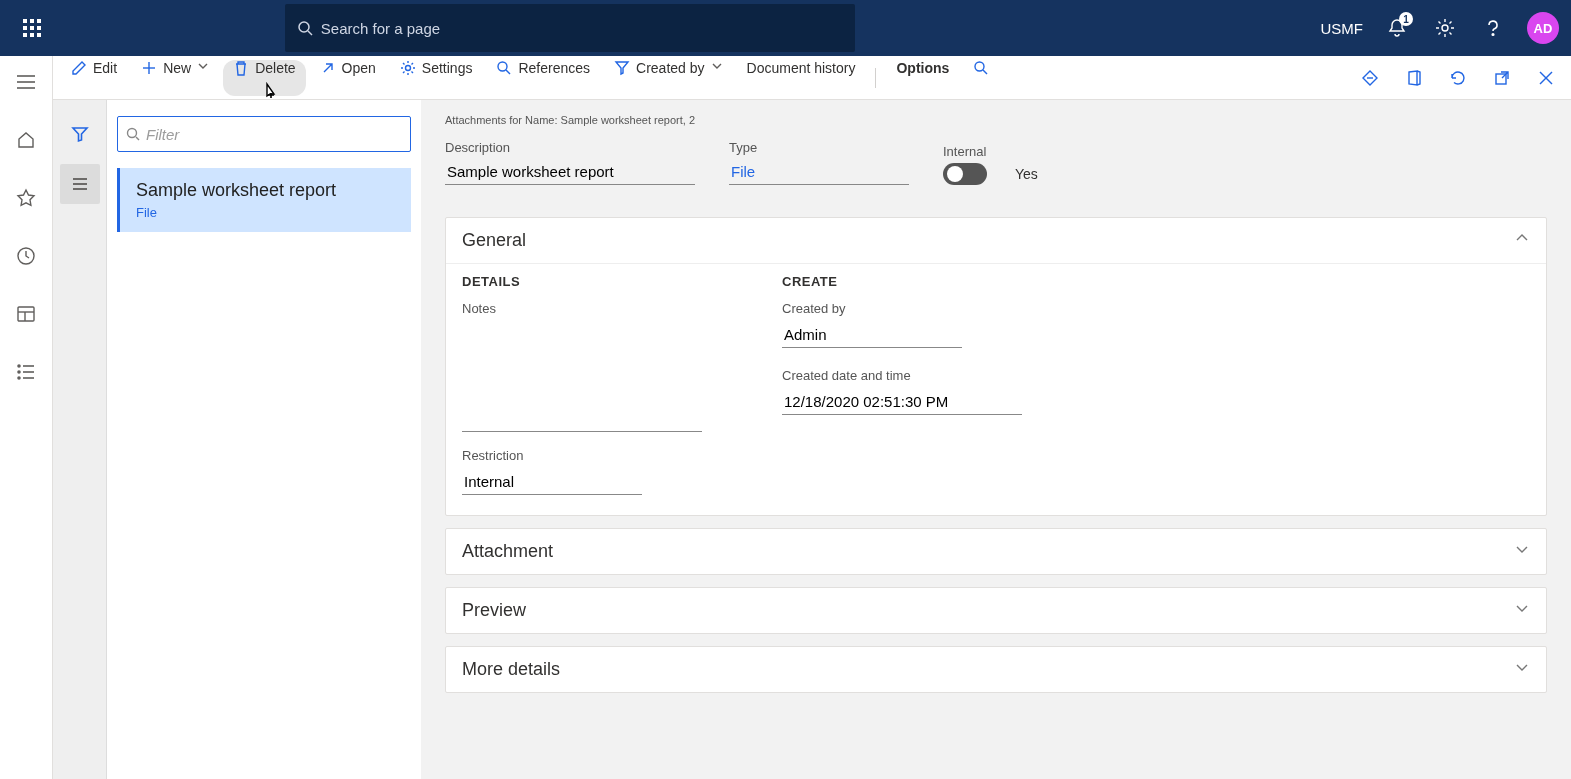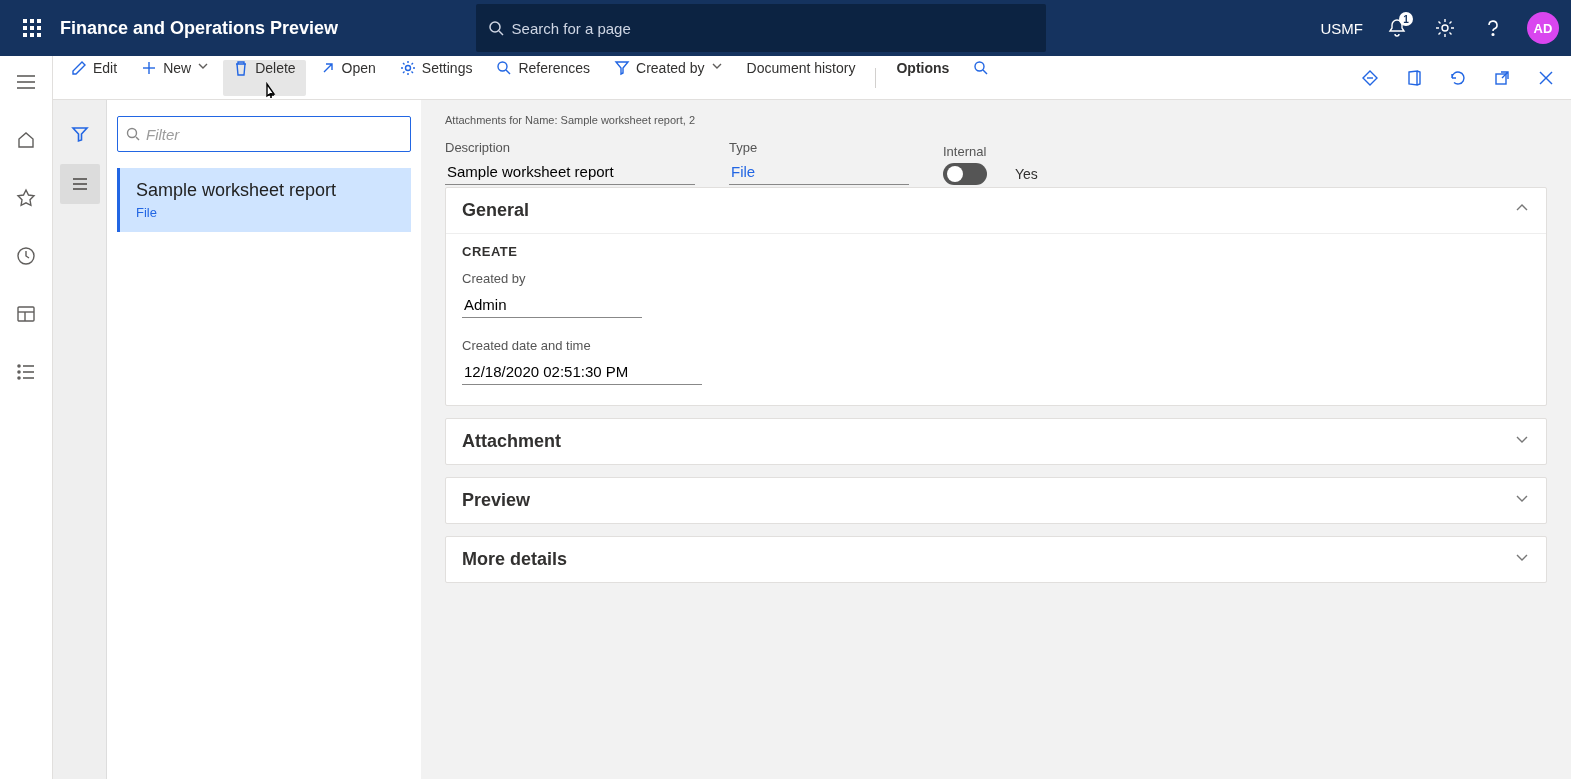--- a/index.html
+++ b/index.html
@@ -44,58 +44,57 @@
   .listpane { width:314px; background:#fff; padding:16px 6px 0 6px; display:flex; flex-direction:column; }
   .filter-box { display:flex; align-items:center; border:1px solid #2266e3; height:36px; padding:0 8px; border-radius:2px; margin:0 4px 16px 4px; }
   .filter-box input { border:none; outline:none; flex:1; font-size:15px; margin-left:6px; color:#323130; }
   .filter-box input::placeholder { color:#9c9c9c; font-style:italic; }
   .list-item { padding:12px 16px; border-left:3px solid #2266e3; background:#cfe4ff; cursor:pointer; margin:0 4px;}
   .list-item .li-title { font-size:18px; color:#222; }
   .list-item .li-sub { font-size:13px; color:#2266e3; margin-top:4px; }
 
   .detail { flex:1; overflow-y:auto; padding:14px 24px 30px 24px; }
   .detail-header { font-size:11px; color:#555; margin-bottom:14px; }
-  .field-row { display:flex; gap:34px; margin-bottom:2px; align-items:flex-end; }
+  .field-row { display:flex; gap:34px; margin-bottom:32px; align-items:flex-end; }
   .field { display:flex; flex-direction:column; }
   .field label { font-size:13px; color:#555; margin-bottom:4px; }
   .underline-input { border:none; border-bottom:1px solid #888; background:transparent; font-size:15px; padding:4px 2px; min-width:180px; outline:none; }
   .underline-link { border:none; border-bottom:1px solid #888; background:transparent; font-size:15px; padding:4px 2px; min-width:180px; color:#2266e3; cursor:pointer; }
   .toggle { width:44px; height:22px; background:#555; border-radius:11px; position:relative; cursor:pointer; }
   .toggle .knob { width:16px; height:16px; background:#fff; border-radius:50%; position:absolute; top:3px; left:4px; }
   .toggle-row { display:flex; align-items:center; gap:28px; }
 
   .fasttab { background:#fff; border:1px solid #e1dfdd; border-radius:2px; margin-bottom:12px; }
-  .fasttab-head { display:flex; align-items:center; justify-content:space-between; padding:12px 16px; cursor:pointer; font-size:18px;font-weight:bold; }
+  .fasttab-head { display:flex; align-items:center; justify-content:space-between; padding:12px 16px; cursor:pointer; font-size:18px; }
   .fasttab-body { padding:10px 16px 20px 16px; display:flex; gap:80px; border-top:1px solid #eee; }
   .col { display:flex; flex-direction:column; gap:6px; }
   .section-title { font-size:13px; font-weight:700; letter-spacing:0.5px; color:#323130; margin-bottom:6px; }
   .textarea { border:none; border-bottom:1px solid #888; width:240px; height:110px; resize:none; outline:none; background:transparent; font-size:14px; }
 
   .chev { color:#777; }
   .cursor { position:absolute; width:22px; height:22px; pointer-events:none; }
-  .ap-btn.hover-wrap { position:relative; }
+  .ap-btn.hover-wrap { position:relative;border-radius:12px; }
 </style>
 </head>
 <body>
 
 <div class="topbar">
   <div class="waffle">
     <svg width="18" height="18" viewBox="0 0 18 18" fill="#fff">
         <rect x="0" y="0" width="4" height="4"></rect>
         <rect x="7" y="0" width="4" height="4"></rect>
         <rect x="14" y="0" width="4" height="4"></rect>
         <rect x="0" y="7" width="4" height="4"></rect>
         <rect x="7" y="7" width="4" height="4"></rect>
         <rect x="14" y="7" width="4" height="4"></rect>
         <rect x="0" y="14" width="4" height="4"></rect>
         <rect x="7" y="14" width="4" height="4"></rect>
         <rect x="14" y="14" width="4" height="4"></rect>
       </svg>
   </div>
-  <div class="app-title">Finance and Operations Preview</div>
   <div class="search-wrap">
     <div class="search">
       <svg width="16" height="16" viewBox="0 0 16 16" fill="none" stroke="#cfd6e4" stroke-width="1.5">
           <circle cx="7" cy="7" r="5"></circle>
           <line x1="11" y1="11" x2="15" y2="15"></line>
         </svg>
       <input placeholder="Search for a page" style="">
     </div>
   </div>
   <div class="top-actions">
@@ -328,20 +327,27 @@
           <div class="fasttab-head">
             <span>General</span>
             <span class="chev">
               <svg width="16" height="16" stroke="currentColor" stroke-width="1.4" fill="none">
                   <path d="M3 10l5-5 5 5"></path>
                 </svg>
             </span>
           </div>
           <div class="fasttab-body">
             <div class="col">
+              <div class="section-title">DETAILS</div>
+              <label style="font-size:13px;color:#555;">Notes</label>
+              <textarea class="textarea" style=""></textarea>
+              <label style="font-size:13px;color:#555;margin-top:10px;">Restriction</label>
+              <input class="underline-input" style="width: 180px;" value="Internal">
+            </div>
+            <div class="col">
               <div class="section-title">CREATE</div>
               <label style="font-size:13px;color:#555;">Created by</label>
               <input class="underline-input" style="width: 160px;" readonly="" value="Admin">
               <label style="font-size:13px;color:#555;margin-top:14px;">Created date and time</label>
               <input class="underline-input" style="width: 240px;" readonly="" value="12/18/2020 02:51:30 PM">
             </div>
           </div>
         </div>
 
         <div class="fasttab">

